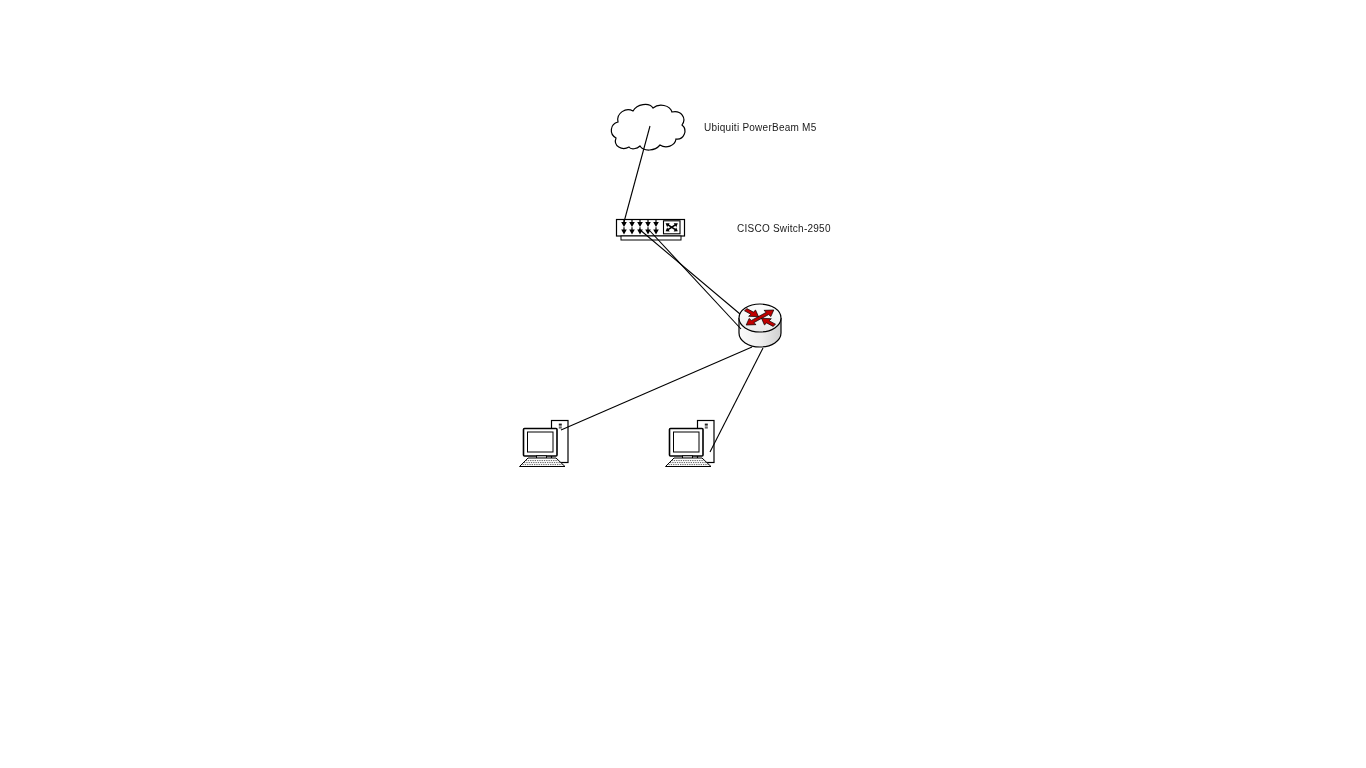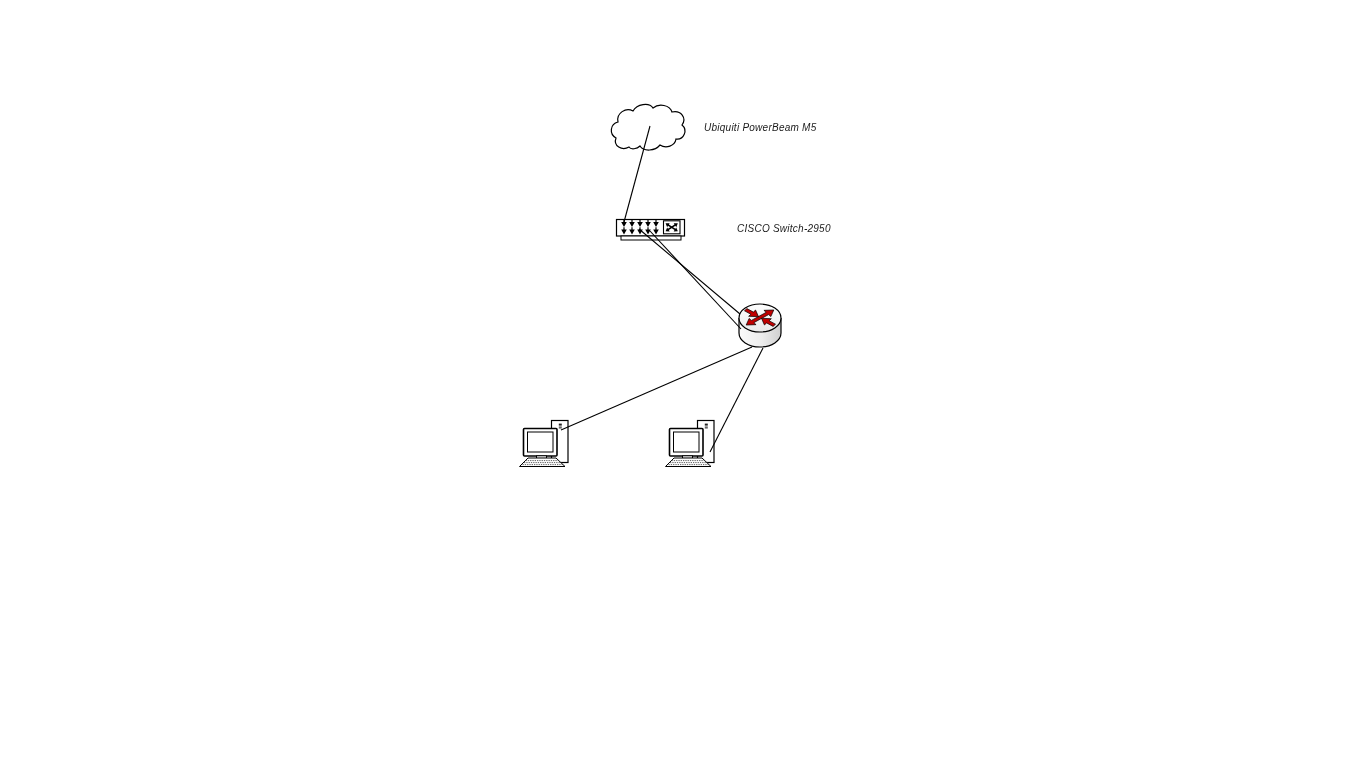--- a/index.html
+++ b/index.html
@@ -3,21 +3,20 @@
 <meta charset="utf-8">
 <style>
   html, body { margin: 0; padding: 0; background: #ffffff; }
   .canvas {
     position: relative;
     width: 1160px;
     height: 768px;
     background: var(--color-background, #ffffff);
     overflow: hidden;
     font-family: "Liberation Sans", sans-serif;
-    font-style: italic;
   }
   svg { display: block; }
   .shape  { stroke: var(--color-stroke, #000); fill: var(--color-fill, #fff); }
   .edge   { stroke: var(--color-stroke, #000); stroke-width: 1.1; fill: none; }
   .glyph  { fill: var(--color-stroke, #000); stroke: none; }
   .red-arrow { fill: var(--color-router_arrow, #c00000); stroke: var(--color-stroke, #000); stroke-width: 0.6; }
   .node-label {
     fill: #1a1a1a;
     font-family: "Liberation Sans", sans-serif;
     font-size: 10px;

